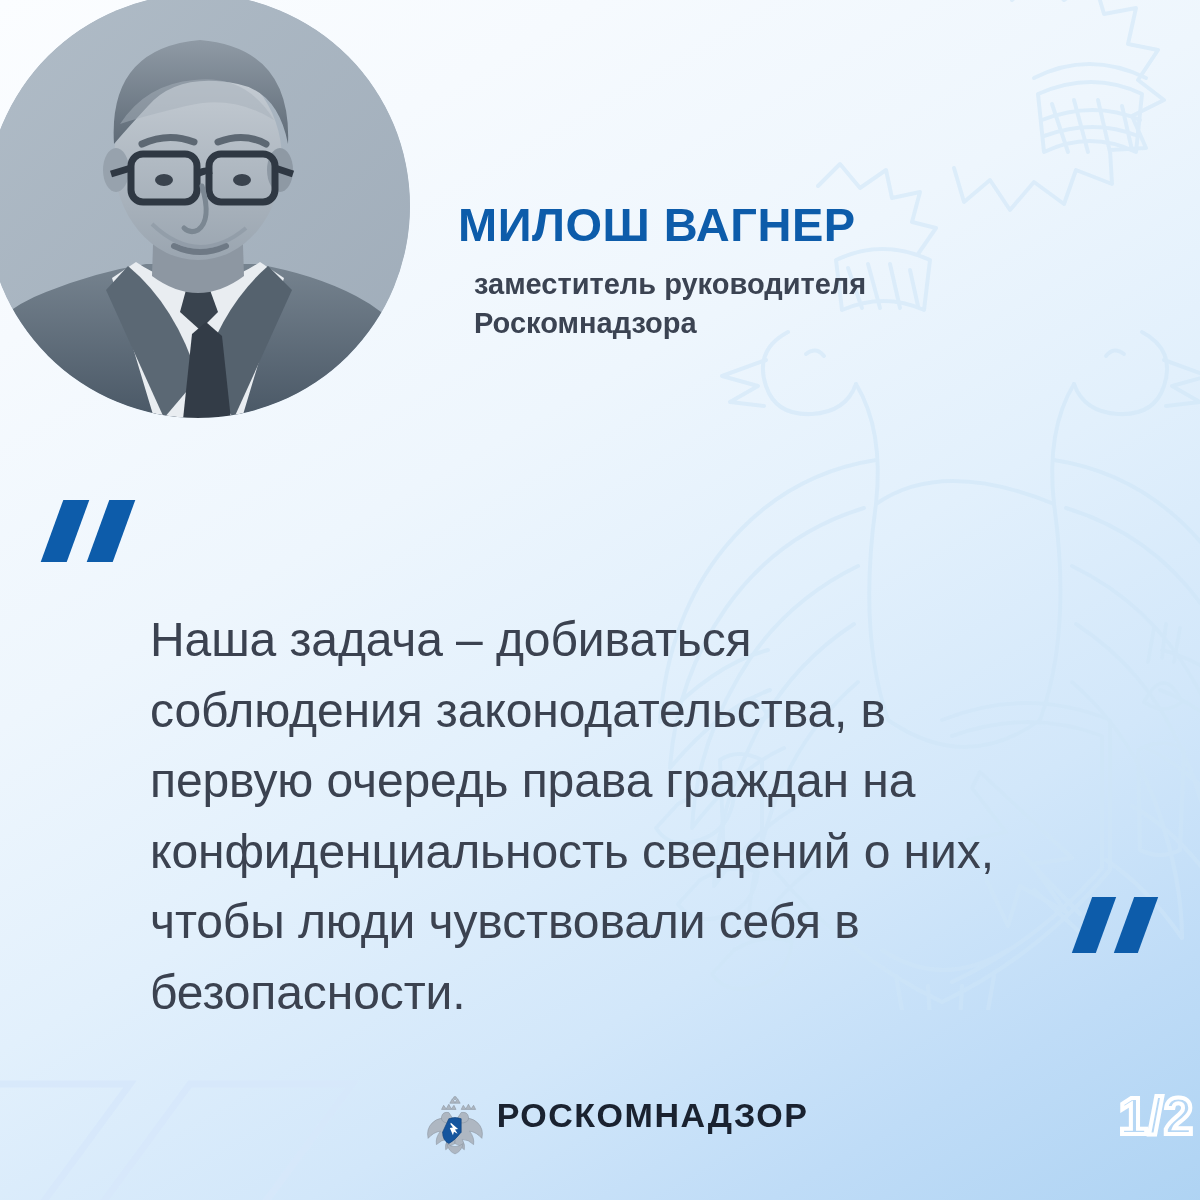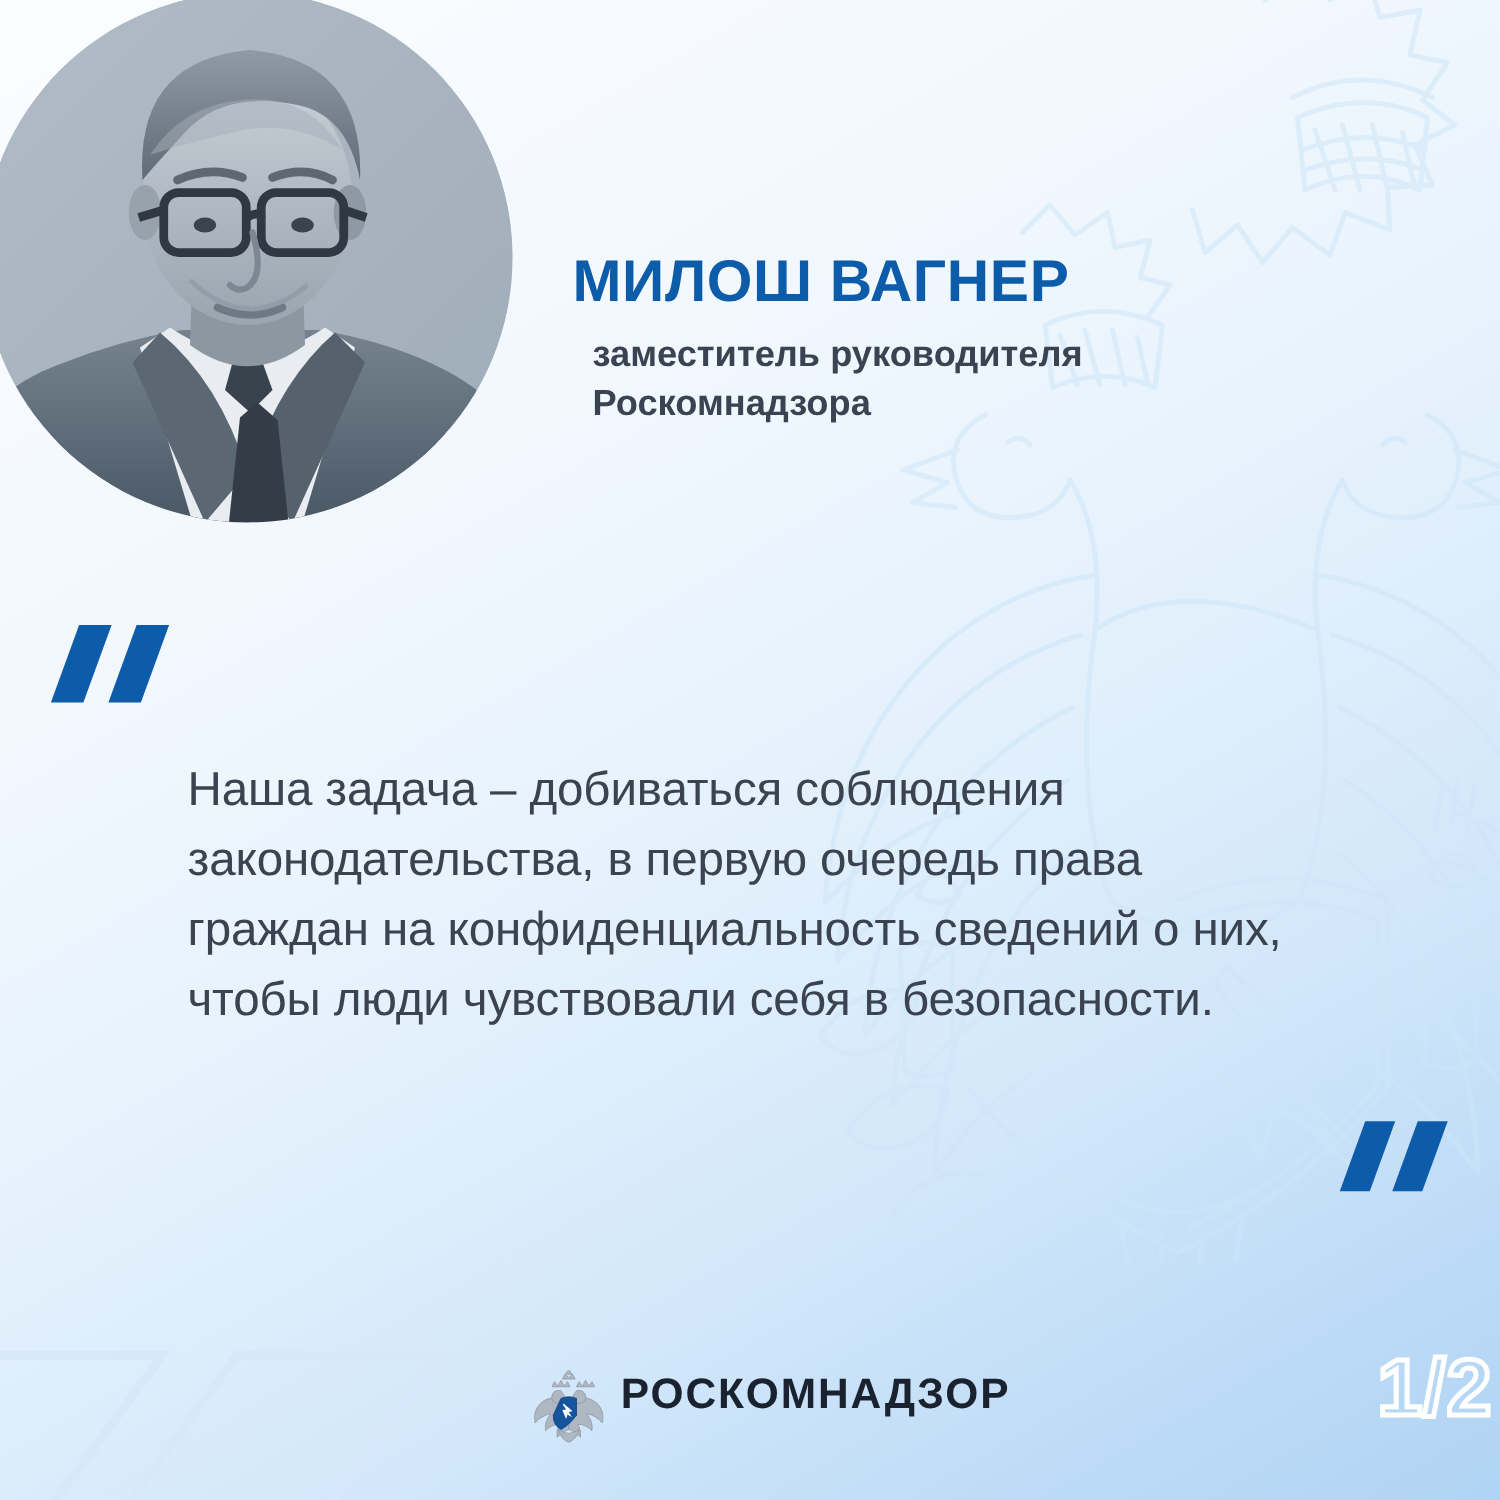--- a/index.html
+++ b/index.html
@@ -101,34 +101,34 @@
   #qmark-bottom .bar { width: 24px; height: 56px; }
   #qmark-bottom .b1 { left: 4px;  top: 0; }
   #qmark-bottom .b2 { left: 46px; top: 0; }
 
   
   .quote {
     position: absolute;
     left: 150px;
     top: 605px;
     width: 880px;
-    font-size: 38px;
+    font-size: 48px;
     font-weight: 400;
     line-height: 1.47;
     color: #3b4250;
     margin: 0;
     letter-spacing: -0.1px;
   }
 
   
   .pagenum {
     position: absolute;
     right: 38px;
     bottom: 58px;
-    font-size: 64px;
+    font-size: 52px;
     font-weight: 700;
     letter-spacing: 1px;
     line-height: 1;
     color: transparent;
     -webkit-text-stroke: 4px #ffffff;
     font-family: "Liberation Sans", sans-serif;
   }
 
   
   .brand {

